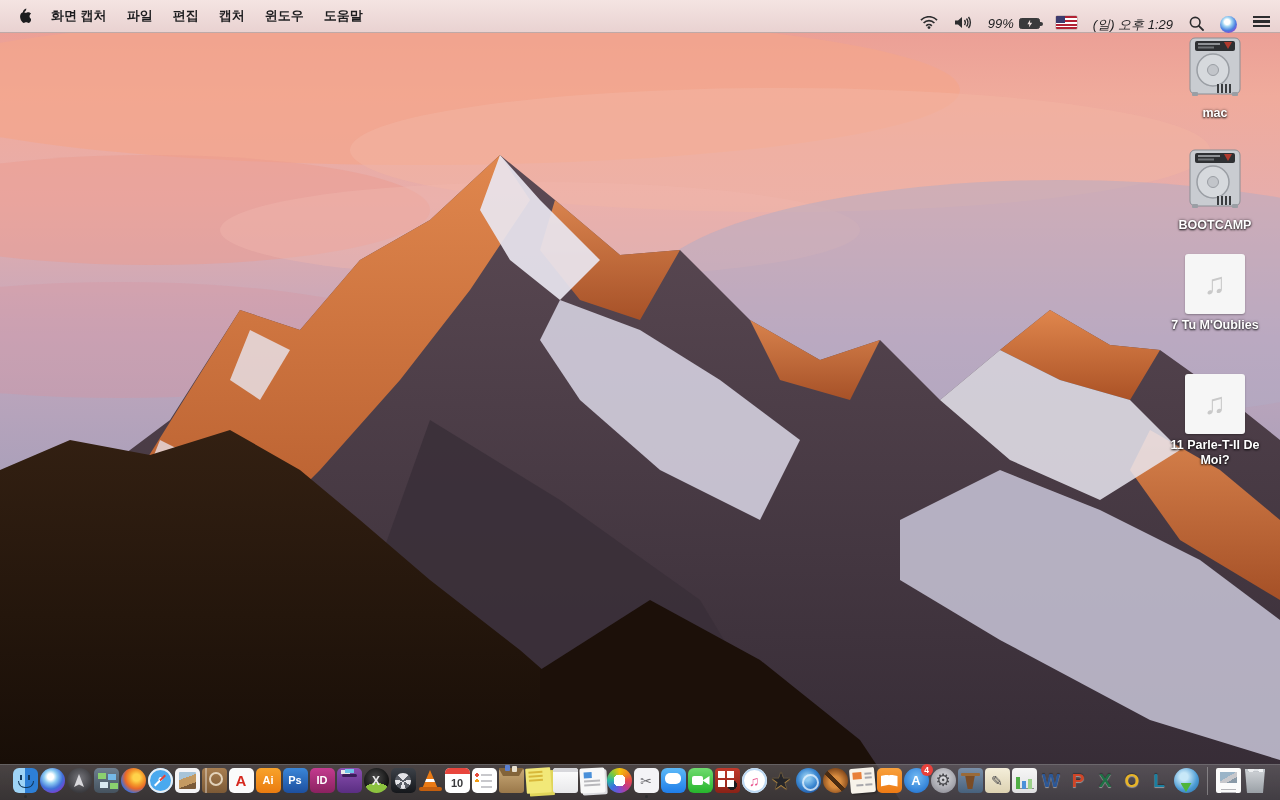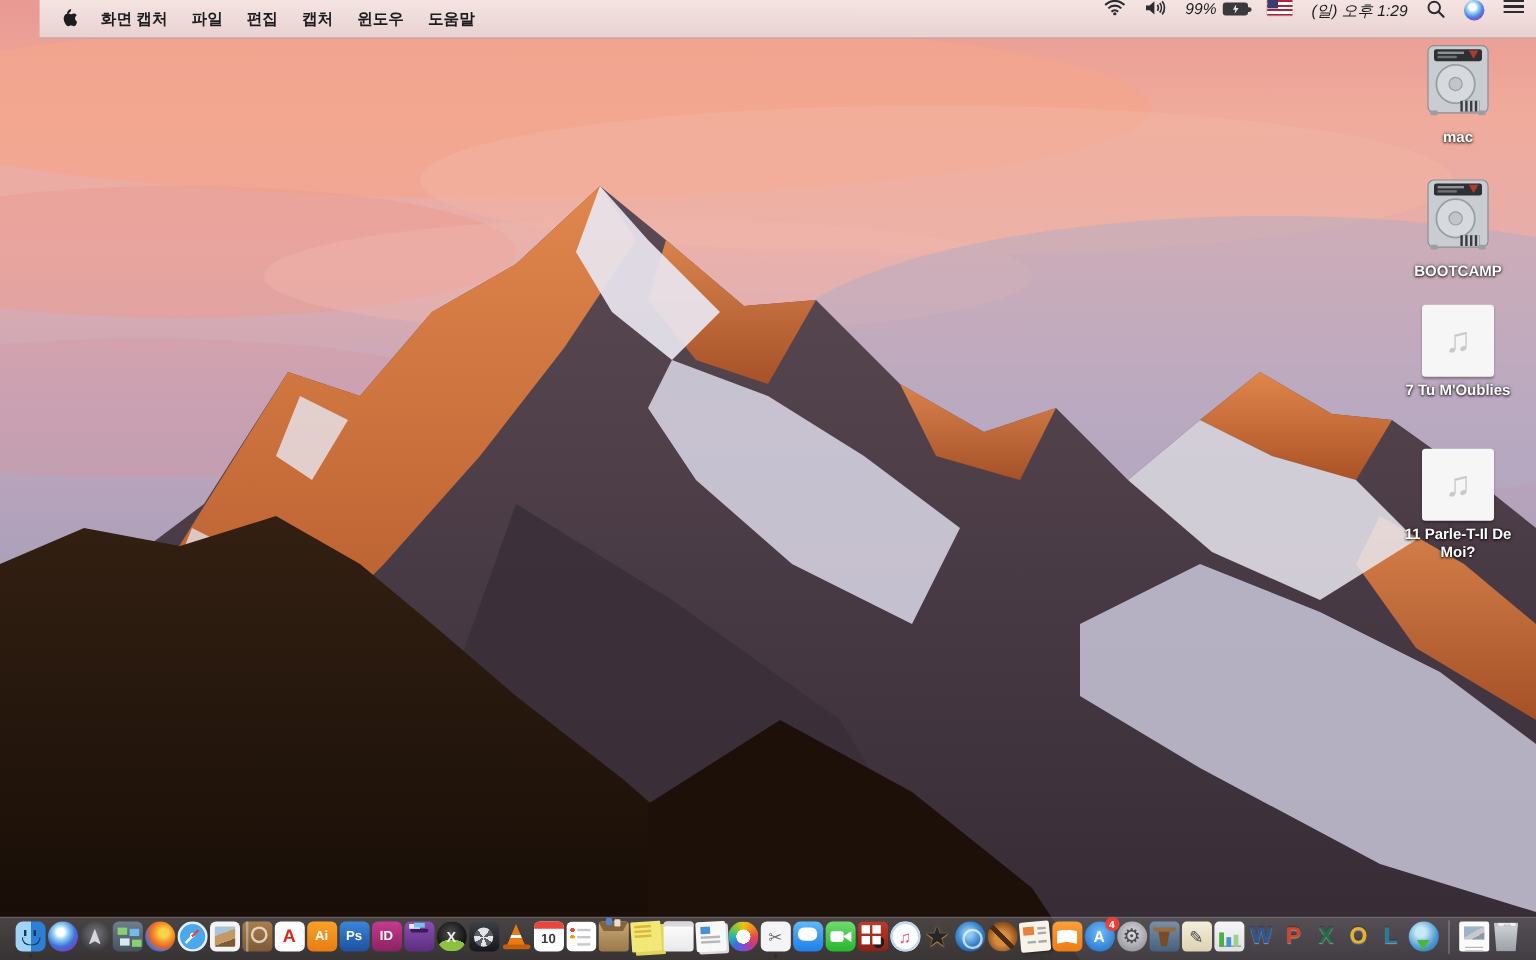--- a/index.html
+++ b/index.html
@@ -4,23 +4,23 @@
 <style>
   * { margin:0; padding:0; box-sizing:border-box; }
   html,body { width:1280px; height:800px; overflow:hidden;
     font-family:"Liberation Sans","DejaVu Sans",sans-serif; }
   #screen { position:relative; width:1280px; height:800px; background:#9b96b0; }
 
   
   #wallpaper { position:absolute; inset:0; z-index:0; }
 
   
-  #menubar { position:absolute; top:0; left:0; right:0; height:32px; z-index:30;
+  #menubar { position:absolute; top:0; left:0; right:0; height:16px; z-index:30;
     background:linear-gradient(#f4e4e2,#e9d2d1); border-bottom:1px solid rgba(90,60,60,.35);
-    display:flex; align-items:center; font-size:13px; color:#1c1c1e; padding:0 10px;margin-left:33px; }
+    display:flex; align-items:center; font-size:13px; color:#1c1c1e; padding:16px 10px; }
   .mb-left { display:flex; align-items:center; height:100%; }
   .mb-item { padding:0 10px; display:flex; align-items:center; height:100%; cursor:default;font-weight:bold; }
   .mb-item.app-name { font-weight:700; }
   .apple-wrap { padding:0 10px 0 6px; display:flex; align-items:center; height:100%; }
   .mb-right { margin-left:auto; display:flex; align-items:flex-start; gap:16px; height:100%;font-style:italic; }
   .mb-right .seg { display:flex; align-items:center; gap:5px; }
   .battery-body { position:relative; width:21px; height:11px; border:1px solid #3a3a3c; border-radius:2.5px;
     background:#3a3a3c; }
   .battery-body::after { content:""; position:absolute; right:-4px; top:2.5px; width:2.5px; height:4px;
     background:#3a3a3c; border-radius:0 2px 2px 0; }

